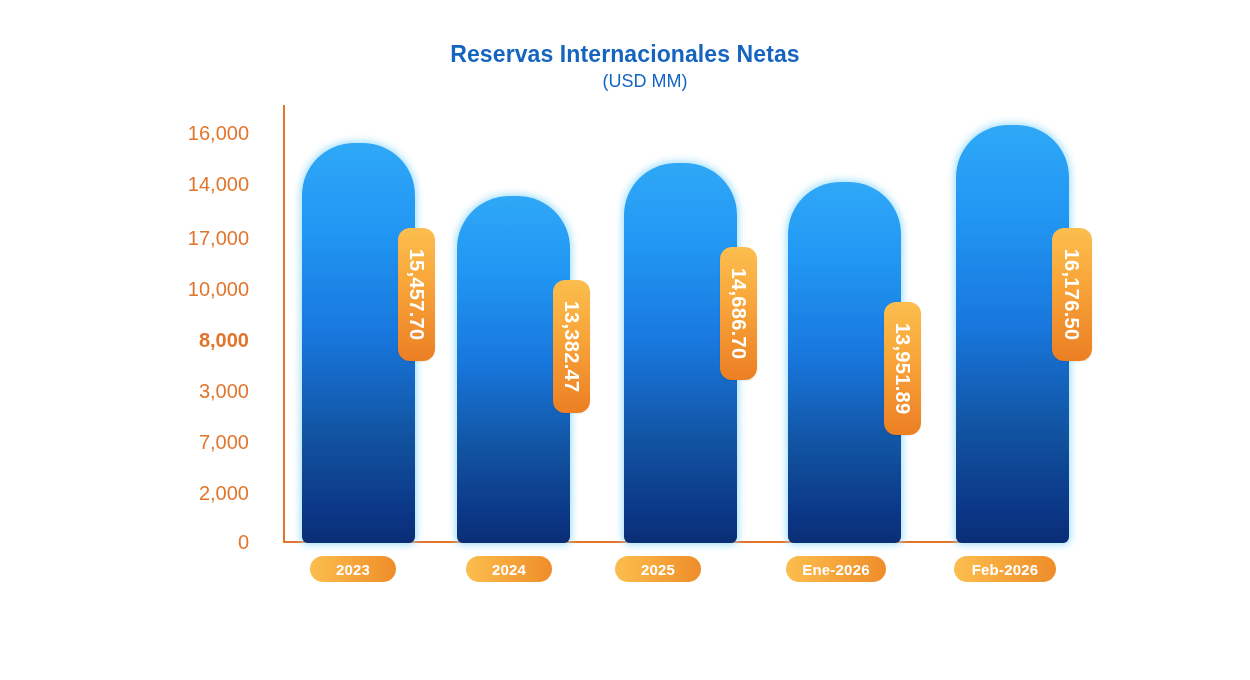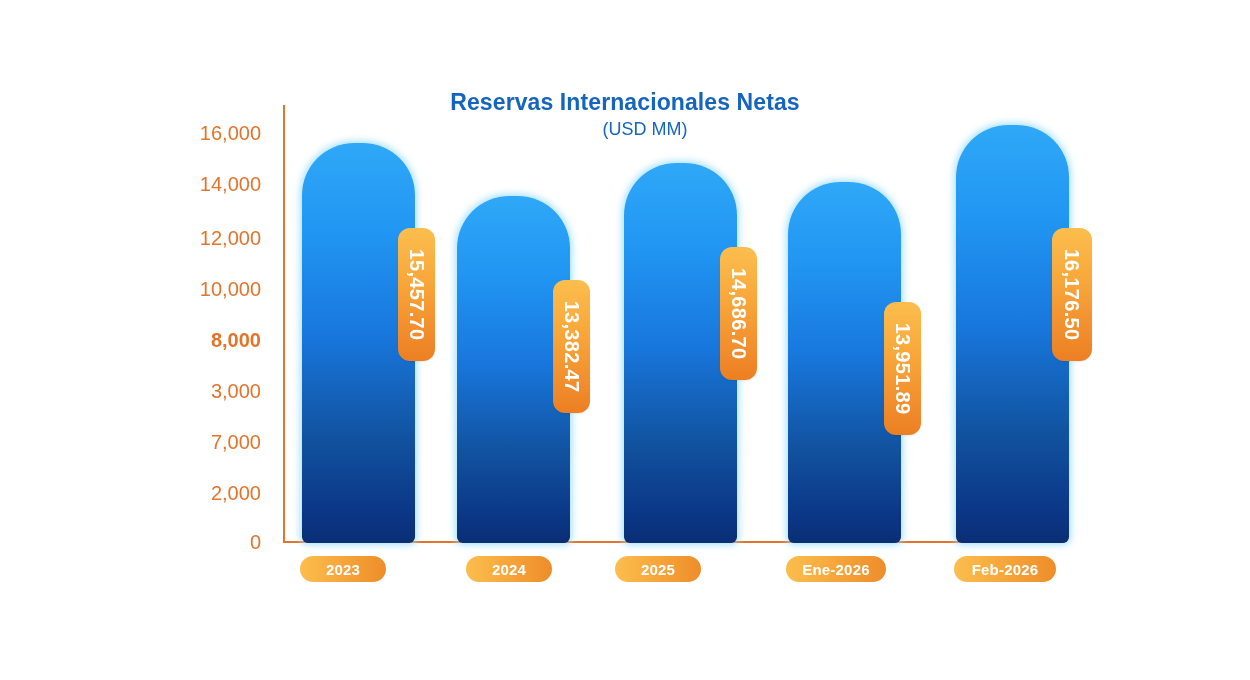--- a/index.html
+++ b/index.html
@@ -22,21 +22,20 @@
   }
 
   
   .title-block {
     position: absolute;
     left: 0;
     top: 40px;
     width: 1250px;
     text-align: center;
     pointer-events: none;
-    margin-top: 48px;
   }
   .chart-title {
     font-size: 23px;
     font-weight: bold;
     color: #1565C0;
     letter-spacing: 0.1px;
     line-height: 28px;
   }
   .chart-subtitle {
     font-size: 18px;
@@ -84,21 +83,21 @@
   }
   .yticks {
     position: absolute;
     left: 183px;
     top: 105px;
     width: 90px;
     height: 438px;
   }
   .yticks .ytick {
     position: absolute;
-    right: 12px;
+    right: 24px;
     transform: translateY(-50%);
     line-height: 20px;
   }
 
   
   .bars {
     position: absolute;
     left: 283px;
     top: 105px;
     width: 782px;
@@ -186,21 +185,21 @@
 <div class="chart-root">
 
   <div class="title-block">
     <div class="chart-title">Reservas Internacionales Netas</div>
     <div class="chart-subtitle">(USD MM)</div>
   </div>
 
   <div class="yticks">
     <div class="ytick" style="top:28px;">16,000</div>
     <div class="ytick" style="top:79px;margin-left:36px;">14,000</div>
-    <div class="ytick" style="top:133px;">12,000</div>
+    <div class="ytick" style="top:133px;">17,000</div>
     <div class="ytick" style="top:184px;text-align:center;">10,000</div>
     <div class="ytick" style="top:235px;font-weight:bold;">8,000</div>
     <div class="ytick" style="top:286px;">3,000</div>
     <div class="ytick" style="top:337px;">7,000</div>
     <div class="ytick" style="top:388px;">2,000</div>
     <div class="ytick" style="top:437px;">0</div>
   </div>
 
   <div class="plot">
     <div class="axis-y"></div>
@@ -240,21 +239,21 @@
     <div class="bar-slot" style="left:673px;width:113px;">
       <div class="bar" style="height:418px;"></div>
       <div class="vlabel" style="left:96px;bottom:182px;width:40px;height:133px;">
         <span>16,176.50</span>
       </div>
     </div>
 
   </div>
 
   <div class="cats">
-    <div class="cat-pill" style="left:17px;width:86px;">2023</div>
+    <div class="cat-pill" style="left:27px;width:86px;">2023</div>
     <div class="cat-pill" style="left:183px;width:86px;">2024</div>
     <div class="cat-pill" style="left:332px;width:86px;">2025</div>
     <div class="cat-pill" style="left:503px;width:100px;">Ene-2026</div>
     <div class="cat-pill" style="left:671px;width:102px;">Feb-2026</div>
   </div>
 
 
 </div>
 
 </body></html>

